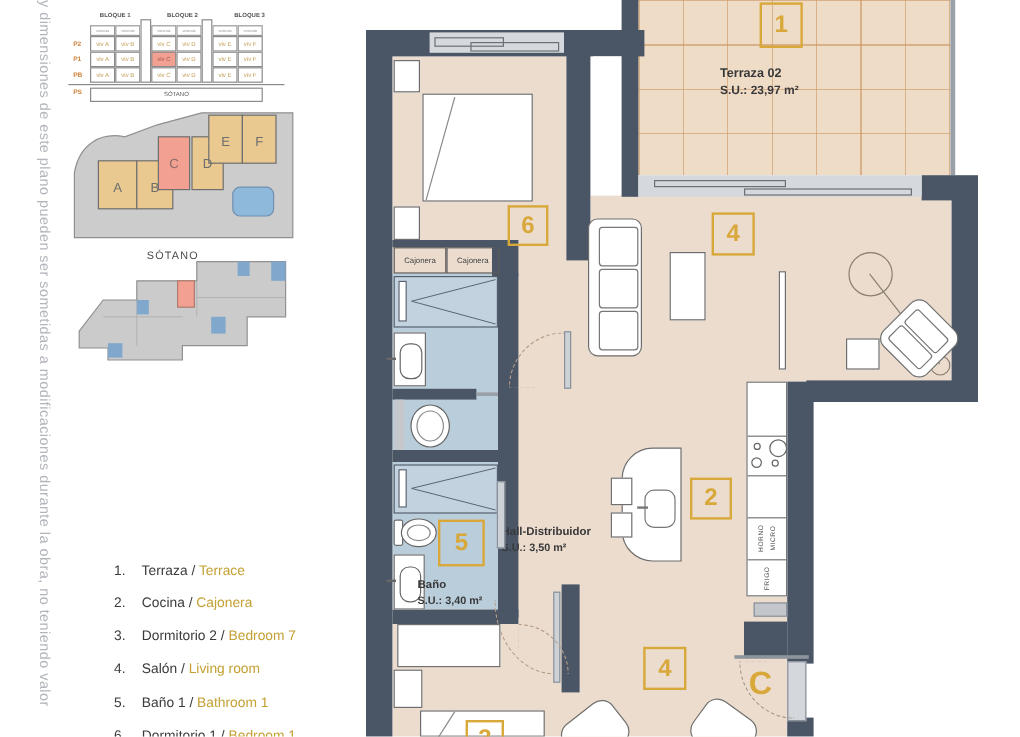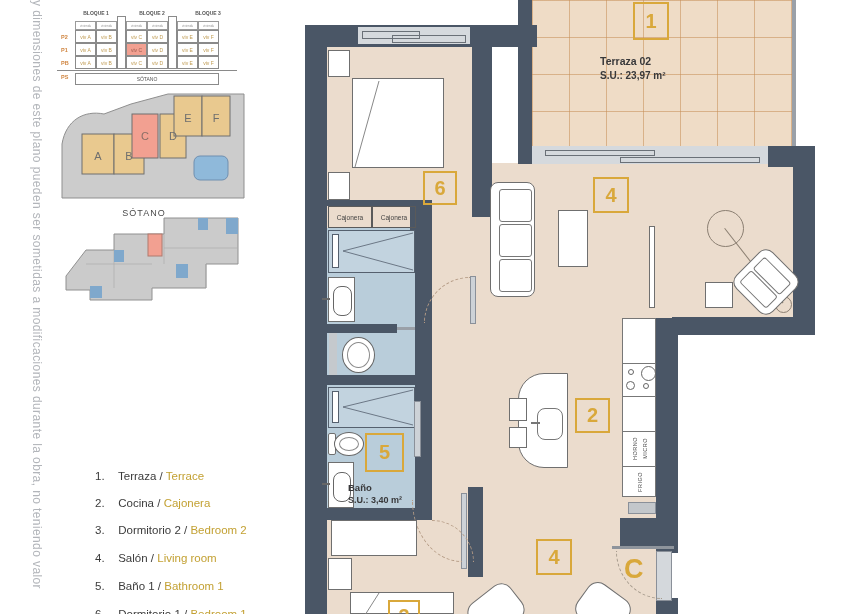--- a/index.html
+++ b/index.html
@@ -143,21 +143,21 @@
   <div class="legend-row" style="top:497px;">
     <span class="legend-num">2.</span>
     <span>Cocina</span>
     <span>/</span>
     <span class="legend-en">Cajonera</span>
   </div>
   <div class="legend-row" style="top:524px;">
     <span class="legend-num">3.</span>
     <span>Dormitorio 2</span>
     <span>/</span>
-    <span class="legend-en">Bedroom 2</span>
+    <span class="legend-en">Bedroom 7</span>
   </div>
   <div class="legend-row" style="top:552px;">
     <span class="legend-num">4.</span>
     <span>Salón</span>
     <span>/</span>
     <span class="legend-en">Living room</span>
   </div>
   <div class="legend-row" style="top:580px;">
     <span class="legend-num">5.</span>
     <span>Baño 1</span>
@@ -255,20 +255,24 @@
   <div class="tag" style="left:365px;top:433px;width:39px;height:39px;">5</div>
   <div class="furn" style="left:328px;top:462px;width:26px;height:46px;">
     <div class="abs" style="left:4px;top:9px;width:16px;height:28px;border:1px solid #666;border-radius:8px;"></div>
   </div>
   <div class="abs" style="left:322px;top:483px;width:8px;height:2px;background:#666;"></div>
   <div class="rlabel" style="left:348px;top:481px;width:72px;background:transparent;">
     <div class="rname" style="font-size:9.5px;">Baño</div>
     <div class="rarea" style="font-size:9px;">S.U.: 3,40 m²</div>
   </div>
 
+  <div class="rlabel" style="left:418px;top:437px;width:82px;">
+    <div class="rname" style="font-size:9.5px;">Hall-Distribuidor</div>
+    <div class="rarea" style="font-size:9px;">S.U.: 3,50 m²</div>
+  </div>
 
   <div class="leaf" style="left:470px;top:276px;width:6px;height:48px;"></div>
   <div class="arc" style="left:424px;top:277px;width:46px;height:46px;border-top-width:1.2px;border-left-width:1.2px;border-radius:100% 0 0 0;"></div>
   <div class="leaf" style="left:414px;top:401px;width:7px;height:56px;"></div>
   <div class="leaf" style="left:461px;top:493px;width:6px;height:76px;"></div>
   <div class="arc" style="left:412px;top:500px;width:50px;height:62px;border-left-width:1.2px;border-bottom-width:1.2px;border-radius:0 0 0 100%;"></div>
   <div class="arc" style="left:432px;top:520px;width:42px;height:42px;border-top-width:1.2px;border-right-width:1.2px;border-radius:0 100% 0 0;"></div>
 
   <div class="furn" style="left:490px;top:182px;width:45px;height:115px;border-radius:8px;">
     <div class="cushion" style="left:8px;top:6px;width:33px;height:33px;"></div>

